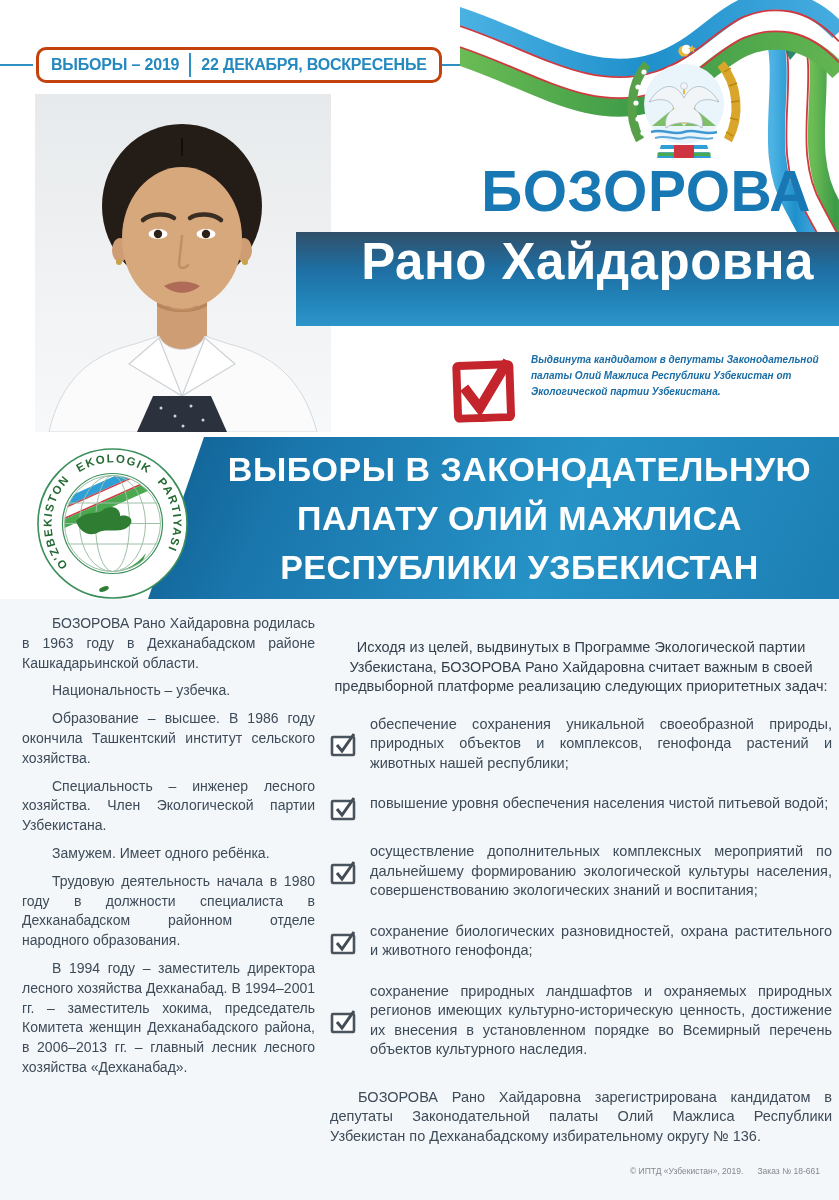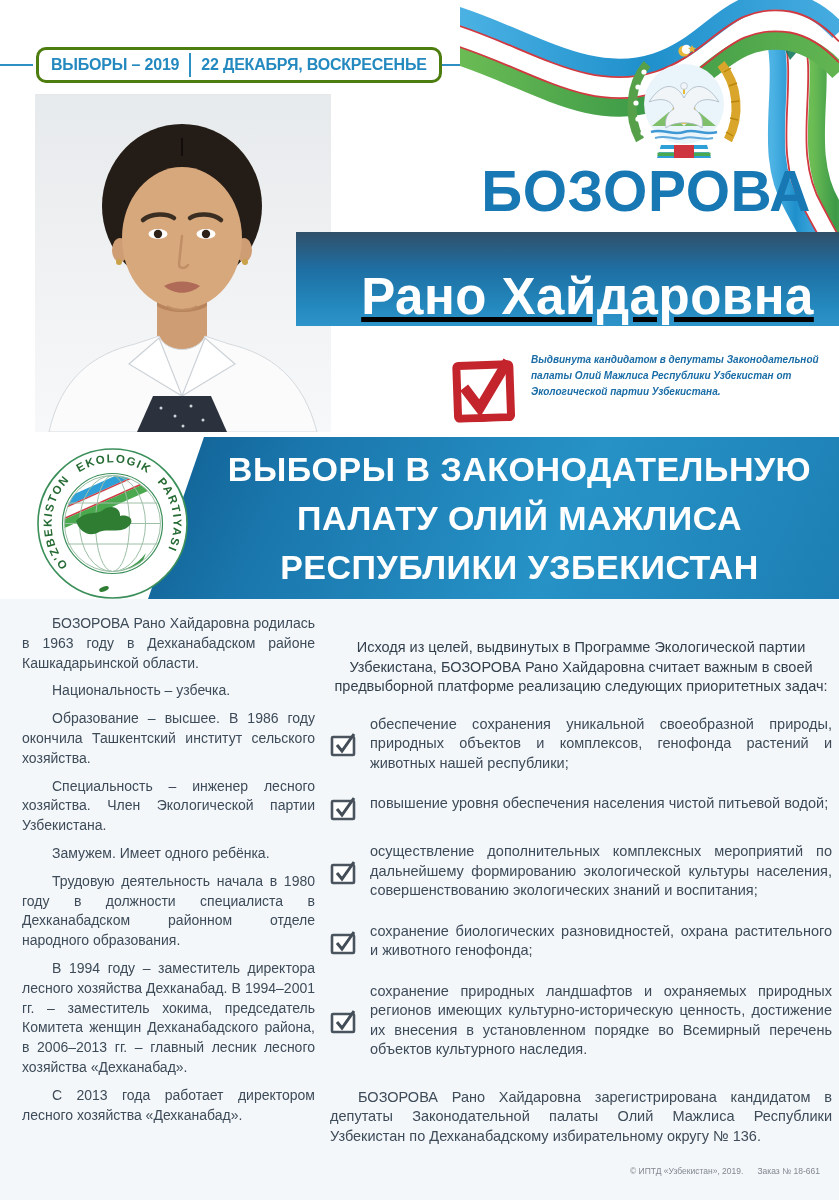--- a/index.html
+++ b/index.html
@@ -4,37 +4,37 @@
 <style>
   html,body{margin:0;padding:0;background:#fff;}
   .poster{position:relative;width:839px;height:1200px;background:#ffffff;overflow:hidden;
           font-family:"Liberation Sans",sans-serif;-webkit-hyphens:auto;hyphens:auto;}
   .lower-bg{position:absolute;left:0;top:599px;width:839px;height:601px;background:#f3f7fa;}
 
   
   .badge-line{position:absolute;height:2px;background:#2e8fc3;top:64px;}
   .line-left{left:0;width:33px;}
   .line-right{left:334px;width:186px;}
-  .election-badge{position:absolute;left:36px;top:47px;height:30px;border:3px solid #4d7c0f;border-radius:10px;
+  .election-badge{position:absolute;left:36px;top:47px;height:30px;border:3px solid #c2410c;border-radius:10px;
     background:#fff;display:flex;align-items:center;gap:10px;padding:0 12px;color:#2489bf;
     font-weight:bold;font-size:16px;white-space:nowrap;letter-spacing:-0.2px;}
   .badge-divider{width:2px;align-self:stretch;margin:3px 0;background:#2e8fc3;}
 
   
   .ribbon-svg{position:absolute;left:460px;top:0;width:379px;height:255px;}
   .emblem-svg{position:absolute;left:625px;top:40px;width:118px;height:122px;}
 
   
   .portrait-svg{position:absolute;left:35px;top:94px;width:296px;height:338px;}
 
   
   .surname{position:absolute;right:28px;top:158px;font-size:57px;font-weight:700;color:#1878b4;letter-spacing:0.5px;}
   .name-band{position:absolute;left:296px;right:0;top:232px;height:94px;
     background:linear-gradient(180deg,#31506a 0%,#1e6fa3 40%,#2388bd 78%,#2d94c9 100%);
-    display:flex;align-items:flex-end;justify-content:center;text-decoration:underline;}
+    display:flex;align-items:flex-start;justify-content:center;}
   .given-names{color:#fff;font-size:51px;font-weight:700;padding-left:40px;letter-spacing:0.5px;}
 
   
   .nomination{position:absolute;left:452px;top:344px;width:384px;display:flex;gap:15px;}
   .red-check{flex:0 0 64px;margin-top:6px;transform:rotate(-2deg);}
   .nomination-text{font-size:10px;line-height:15.8px;font-weight:bold;font-style:italic;color:#1a6da6;width:300px;margin-top:8px;}
 
   
   .headline-banner{position:absolute;left:140px;top:437px;width:699px;height:162px;box-sizing:border-box;
     background:linear-gradient(115deg,#0f5d8f 0%,#1a77ad 22%,#2692c6 60%,#1d7fb4 100%);
@@ -239,21 +239,20 @@
   </svg>
 
   <div class="bio-col">
     <p>БОЗОРОВА Рано Хайдаровна родилась в 1963 году в Дехканабадском районе Кашкадарьинской области.</p>
     <p>Национальность – узбечка.</p>
     <p>Образование – высшее. В 1986 году окончила Ташкентский институт сельского хозяйства.</p>
     <p>Специальность – инженер лесного хозяйства. Член Экологической партии Узбекистана.</p>
     <p>Замужем. Имеет одного ребёнка.</p>
     <p>Трудовую деятельность начала в 1980 году в должности специалиста в Дехканабадском районном отделе народного образования.</p>
     <p>В 1994 году – заместитель директора лесного хозяйства Дехканабад. В 1994–2001 гг. – заместитель хокима, председатель Комитета женщин Дехканабадского района, в 2006–2013 гг. – главный лесник лесного хозяйства «Дехканабад».</p>
-    <p>С 2013 года работает директором лесного хозяйства «Дехканабад».</p>
   </div>
 
   <div class="platform-col">
     <div class="platform-intro">Исходя из целей, выдвинутых в Программе Экологической партии Узбекистана, БОЗОРОВА Рано Хайдаровна считает важным в своей предвыборной платформе реализацию следующих приоритетных задач:</div>
 
     <div class="priority-item">
       <svg class="priority-check" viewBox="0 0 27 27">
         <rect x="2" y="7" width="22" height="18" fill="#ffffff" stroke="#4a545e" stroke-width="2.6" rx="1"></rect>
         <path d="M7,15 L12,21 L24,4" stroke="#434d57" stroke-width="3" fill="none"></path>
       </svg>

